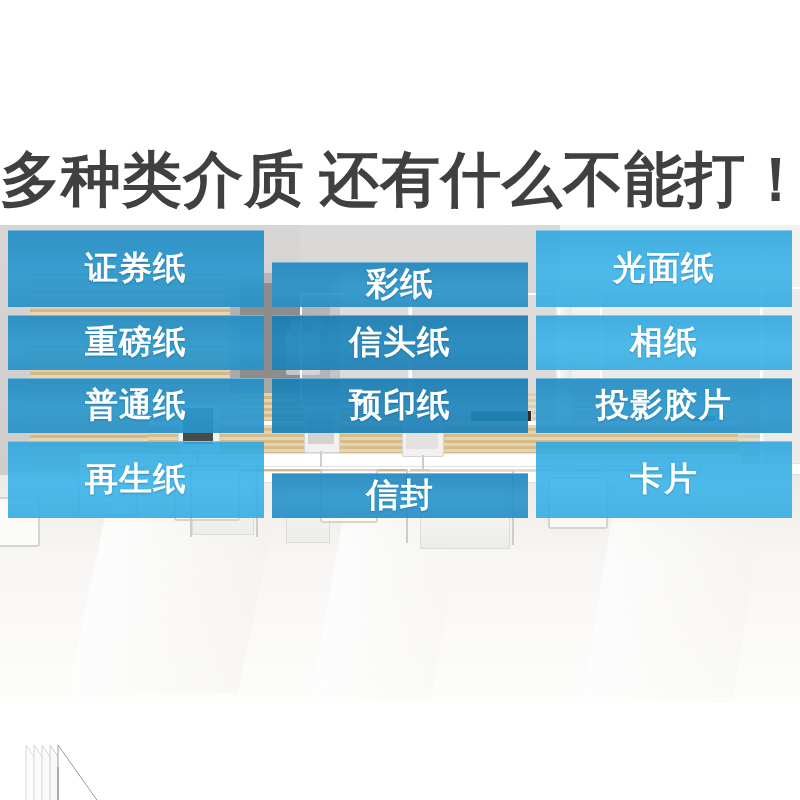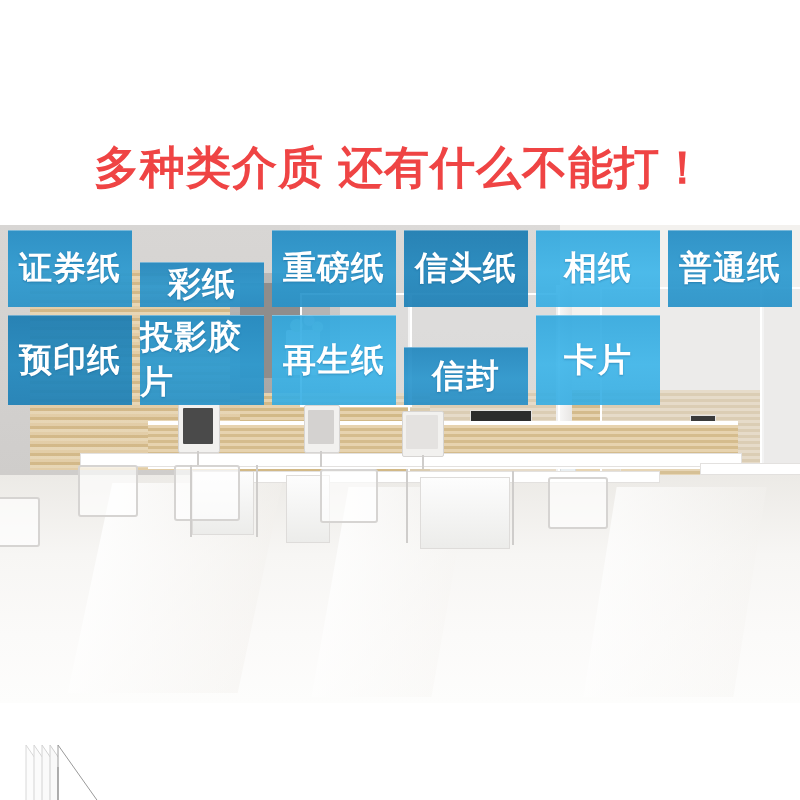--- a/index.html
+++ b/index.html
@@ -7,24 +7,24 @@
     width:800px;height:800px;
     background:#ffffff;
     font-family:"Liberation Sans","DejaVu Sans",sans-serif;
     overflow:hidden;
     position:relative;
   }
   #stage{position:relative;width:800px;height:800px;background:#fff;overflow:hidden;}
 
   
   .headline{
-    position:absolute;left:0;top:140px;width:800px;
+    position:absolute;left:0;top:152px;width:800px;
     text-align:center;
-    color:#ef4444;
-    font-size:45px;
+    color:#404040;
+    font-size:60px;
     font-weight:bold;
     letter-spacing:1px;
     line-height:56px;
     white-space:nowrap;
   }
   .headline .hl-a{margin-right:14px;}
 
   
   .photo{
     position:absolute;left:0;top:225px;width:800px;height:478px;
@@ -79,21 +79,21 @@
 
   
   .glass{position:absolute;background:rgba(255,255,255,.55);border:1px solid #e6e4e2;}
   .glass-frame{position:absolute;border:2px solid #ffffff;background:rgba(228,228,228,.45);}
   .post{position:absolute;background:linear-gradient(90deg,#fbfbfb,#e8e6e4);}
 
   
   .grid{
     position:absolute;left:8px;top:230px;width:784px;height:288px;
     display:grid;
-    grid-template-columns:repeat(6,1fr);
+    grid-template-columns:repeat(3,1fr);
     grid-template-rows:repeat(4,1fr);
     gap:8px 8px;
   }
   .tile{
     position:relative;
     display:flex;align-items:center;justify-content:center;
     color:#ffffff;
     font-size:33px;
     font-weight:bold;
     letter-spacing:1px;
@@ -176,20 +176,23 @@
     <div class="leg" style="left:512px;top:246px;height:74px;"></div>
   </div>
 
   <div class="grid">
     <div class="tile c0">
         <span class="t-label">证券纸</span>
       </div>
     <div class="tile c2">
         <span class="t-label">彩纸</span>
       </div>
+    <div class="tile c3">
+        <span class="t-label">光面纸</span>
+      </div>
 
     <div class="tile c0">
         <span class="t-label">重磅纸</span>
       </div>
     <div class="tile c1">
         <span class="t-label">信头纸</span>
       </div>
     <div class="tile c3">
         <span class="t-label">相纸</span>
       </div>

